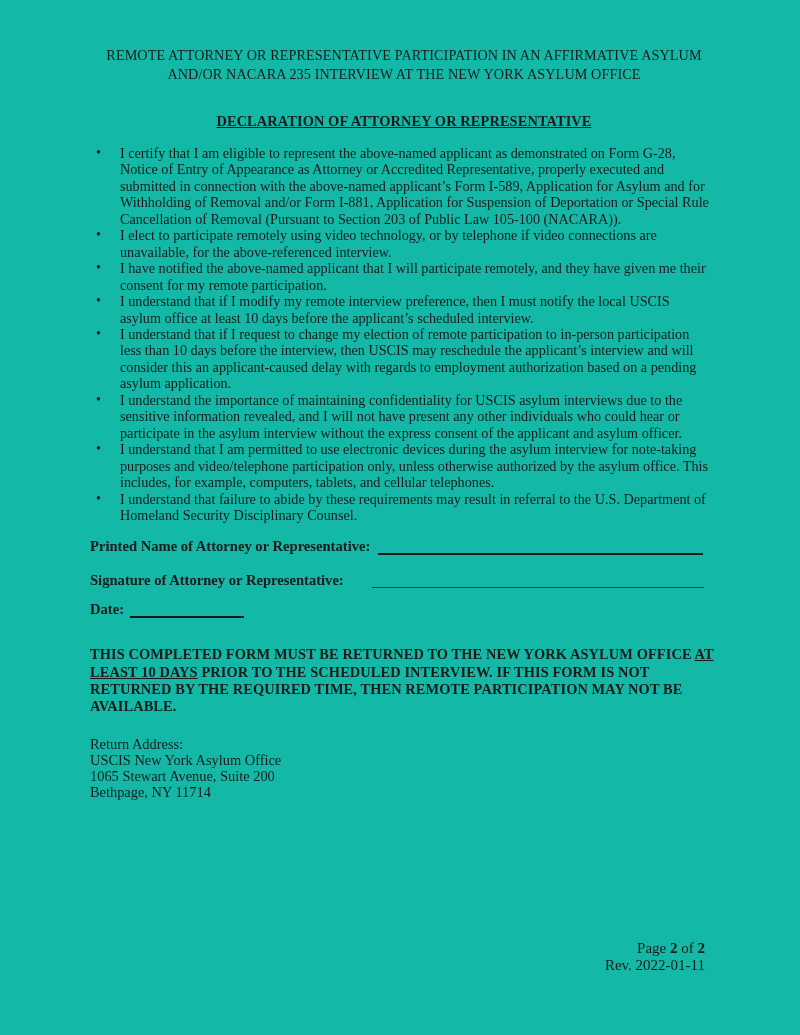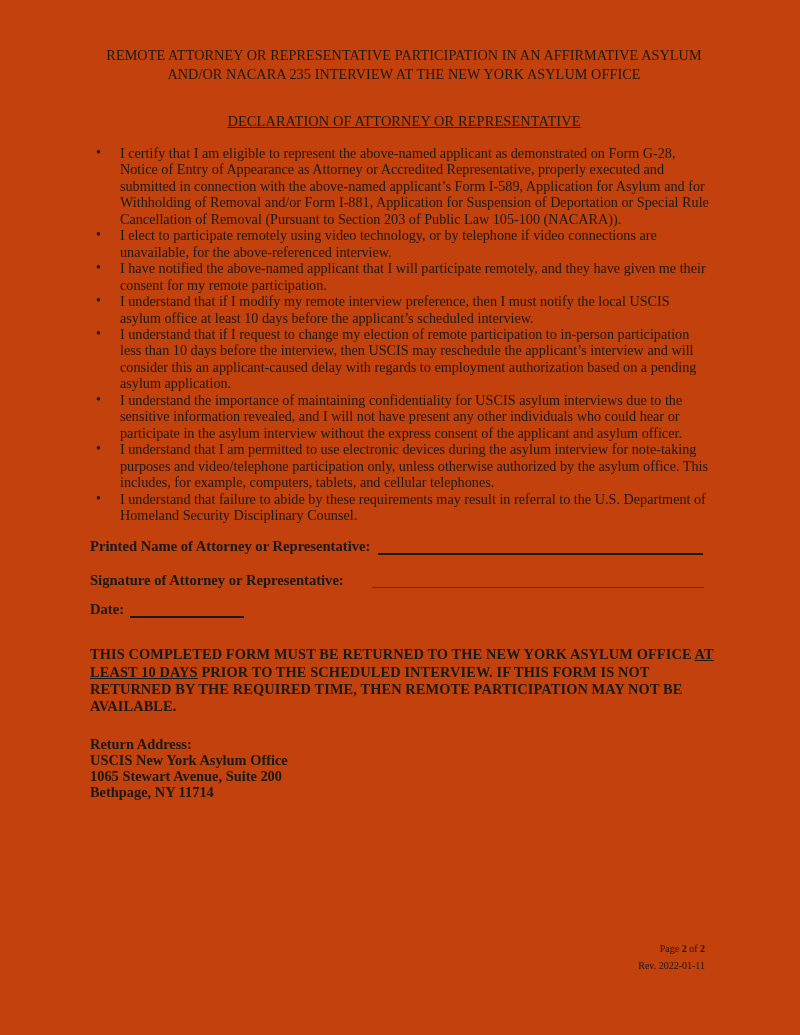--- a/index.html
+++ b/index.html
@@ -1,20 +1,20 @@
 <!DOCTYPE html>
 <html><head>
 <meta charset="utf-8">
 <style>
   html, body { margin: 0; padding: 0; background: #ffffff; }
   .page {
     position: relative;
     width: 800px;
     height: 1035px;
-    background: #c2410c;
+    background: #14b8a6;
     color: #1a1a1a;
     font-family: "Liberation Serif", "DejaVu Serif", serif;
     overflow: hidden;
   }
   .content {
     position: absolute;
     left: 90px;
     top: 0;
     width: 628px;
   }
@@ -22,21 +22,21 @@
     margin-top: 46px;
     text-align: center;
     font-size: 14.2px;
     line-height: 18.5px;
     letter-spacing: 0.1px;
   }
   .section-heading {
     margin-top: 29px;
     text-align: center;
     font-size: 14.4px;
-    font-weight: normal;
+    font-weight: bold;
     text-decoration: underline;
     line-height: 18px;
     letter-spacing: 0.1px;
   }
   ul.declaration-list {
     margin: 15px 0 0 0;
     padding: 0 0 0 30px;
     list-style: none;
     font-size: 14.2px;
     line-height: 16.45px;
@@ -77,29 +77,29 @@
     width: 640px;
     font-size: 14.4px;
     font-weight: bold;
     line-height: 17.3px;
     letter-spacing: 0.1px;
   }
   .notice .uline { text-decoration: underline; }
   .return-address {
     margin-top: 20px;
     font-size: 14.4px;
-    font-weight: bold;
+    font-weight: normal;
     line-height: 16.2px;
   }
   .footer {
     position: absolute;
     right: 95px;
     bottom: 61px;
     text-align: right;
-    font-size: 10px;
+    font-size: 15px;
     line-height: 17px;
   }
   .footer .bold { font-weight: bold; }
 </style>
 </head>
 <body>
 
 <div class="page">
   <div class="content">
 

